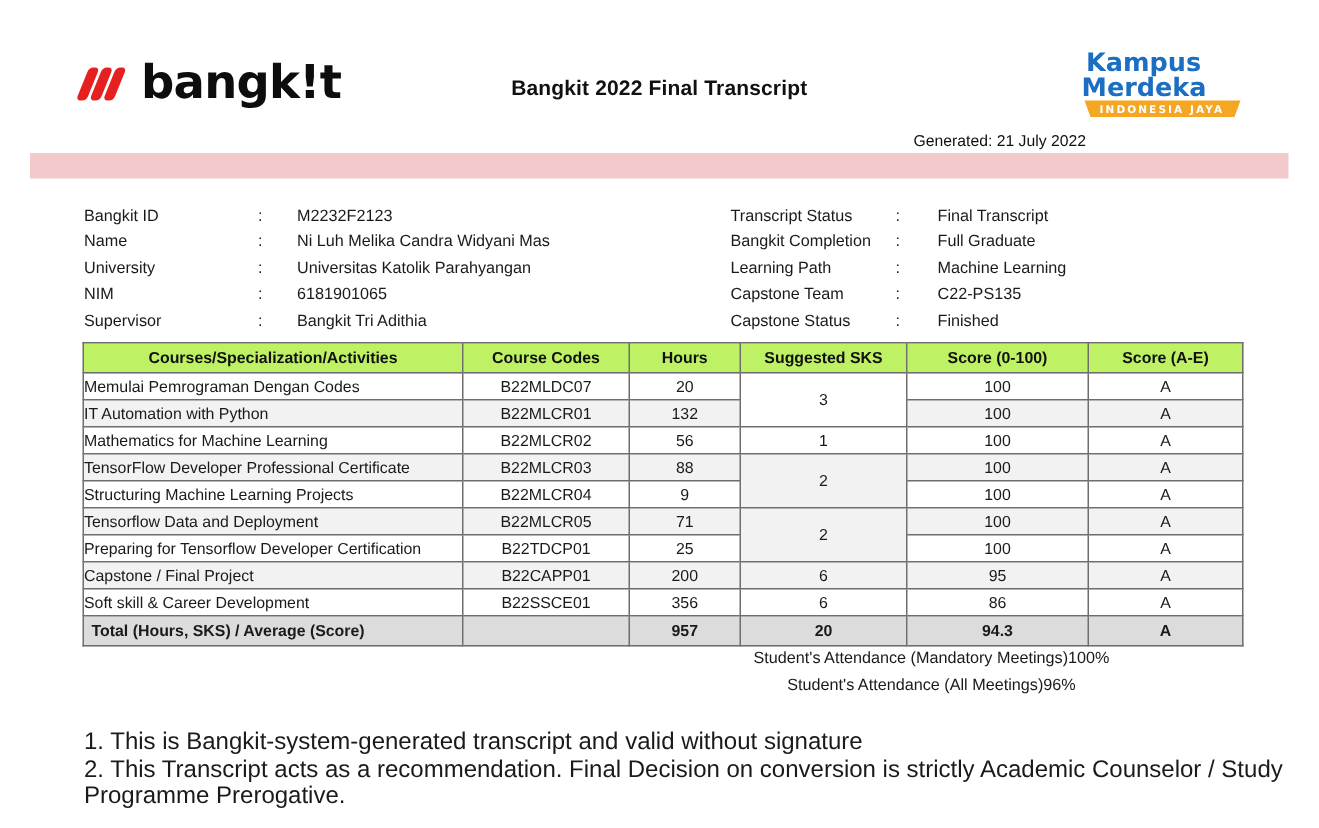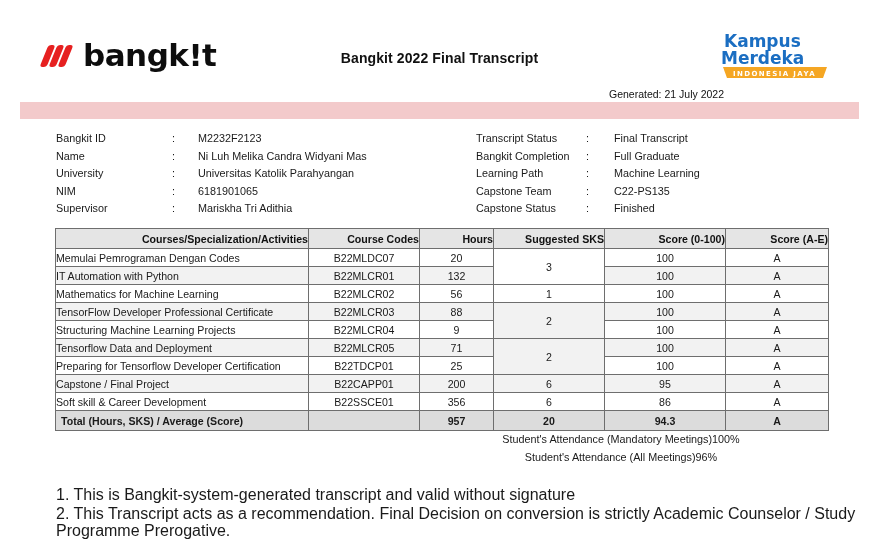--- a/index.html
+++ b/index.html
@@ -16,21 +16,21 @@
     overflow: hidden;
   }
 
   
   .header {
     position: relative;
     height: 102px;
   }
   .logo-bangkit {
     position: absolute;
-    left: 44px;
+    left: 55px;
     top: 40px;
     display: flex;
     align-items: center;
     gap: 9px;
   }
   .logo-marks {
     width: 30px;
     height: 26px;
     position: relative;
   }
@@ -98,24 +98,24 @@
 
   
   .info-wrap {
     position: absolute;
     top: 132px;
     left: 0;
     width: 879px;
     display: flex;
   }
   .info-col-left { margin-left: 56px; width: 420px; }
-  .info-col-right { margin-left: 0; }
+  .info-col-right { margin-left: 11px; }
   .info-row {
     display: flex;
-    align-items: flex-start;
+    align-items: flex-end;
     height: 17.6px;
     font-size: 10.8px;
     color: #1a1a1a;
   }
   .info-label { width: 116px; }
   .info-colon { width: 26px; }
   .info-value { }
   .info-col-right .info-label { width: 110px; }
   .info-col-right .info-colon { width: 28px; }
 
@@ -133,23 +133,23 @@
     font-size: 10.6px;
   }
   table.transcript th,
   table.transcript td {
     border: 1px solid #6e6e6e;
     padding: 1px 0;
     height: 15px;
     line-height: 14px;
   }
   table.transcript thead th {
-    background: #e5e5e5;
+    background: #bef264;
     font-weight: bold;
-    text-align: right;
+    text-align: center;
     color: #111111;
     height: 17px;
   }
   td.c-course { text-align: left; padding-left: 5px; }
   td.c-code, td.c-hours, td.c-sks, td.c-score, td.c-grade { text-align: center; }
   tr.alt td { background: #f2f2f2; }
   td.sks-merged { background: #ffffff; }
   tr.alt td.sks-merged { background: #f2f2f2; }
   tr.total-row td {
     background: #dcdcdc;
@@ -230,21 +230,21 @@
         <span class="info-value">Universitas Katolik Parahyangan</span>
       </div>
       <div class="info-row">
         <span class="info-label">NIM</span>
         <span class="info-colon">:</span>
         <span class="info-value">6181901065</span>
       </div>
       <div class="info-row">
         <span class="info-label">Supervisor</span>
         <span class="info-colon">:</span>
-        <span class="info-value">Mariskha Tri Adithia</span>
+        <span class="info-value">Bangkit Tri Adithia</span>
       </div>
     </div>
   <div class="info-col-right" id="info-right">
       <div class="info-row">
         <span class="info-label">Transcript Status</span>
         <span class="info-colon">:</span>
         <span class="info-value">Final Transcript</span>
       </div>
       <div class="info-row">
         <span class="info-label">Bangkit Completion</span>

